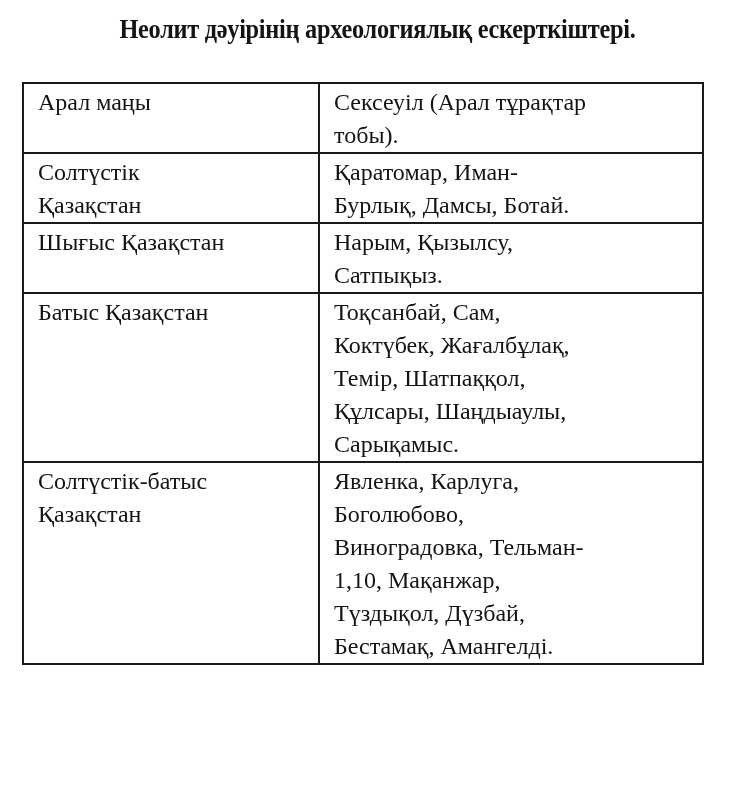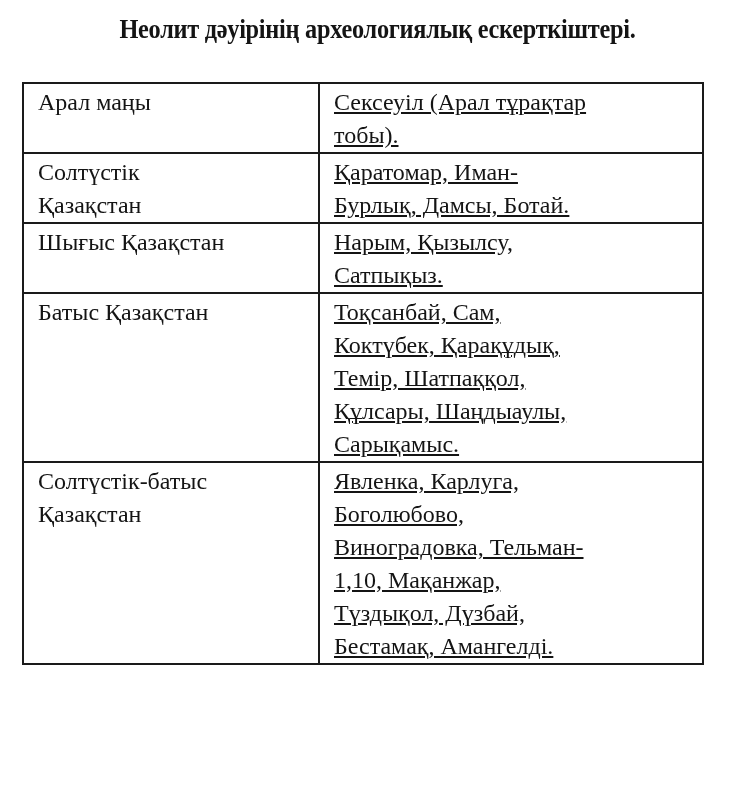--- a/index.html
+++ b/index.html
@@ -17,21 +17,21 @@
       position: absolute; left: 22px; top: 82px; width: 680px;
       border-collapse: collapse; table-layout: fixed;
       font-size: 24px; line-height: 33px;
     }
     table.monuments col.c1 { width: 296px; }
     table.monuments col.c2 { width: 384px; }
     table.monuments td {
       border: 2px solid #1a1a1a; vertical-align: top;
       padding: 2px 4px 0 14px;
     }
-    table.monuments td.places { padding-left: 14px; text-decoration: underline; }
+    table.monuments td.places { padding-left: 14px; }
     .line { display: block; white-space: nowrap; }
   </style>
 </head>
 <body>
 
 <div class="title">Неолит дәуірінің археологиялық ескерткіштері.</div>
 
 <table class="monuments">
   <colgroup>
       <col class="c1">
@@ -65,21 +65,21 @@
         <span class="line">Нарым, Қызылсу,</span>
         <span class="line">Сатпықыз.</span>
       </td>
     </tr>
     <tr style="height:165px">
       <td>
         <span class="line">Батыс Қазақстан</span>
       </td>
       <td class="places">
         <span class="line">Тоқсанбай, Сам,</span>
-        <span class="line">Коктүбек, Қарақұдық,</span>
+        <span class="line">Коктүбек, Жағалбұлақ,</span>
         <span class="line">Темір, Шатпаққол,</span>
         <span class="line">Құлсары, Шаңдыаулы,</span>
         <span class="line">Сарықамыс.</span>
       </td>
     </tr>
     <tr style="height:202px">
       <td>
         <span class="line">Солтүстік-батыс</span>
         <span class="line">Қазақстан</span>
       </td>

